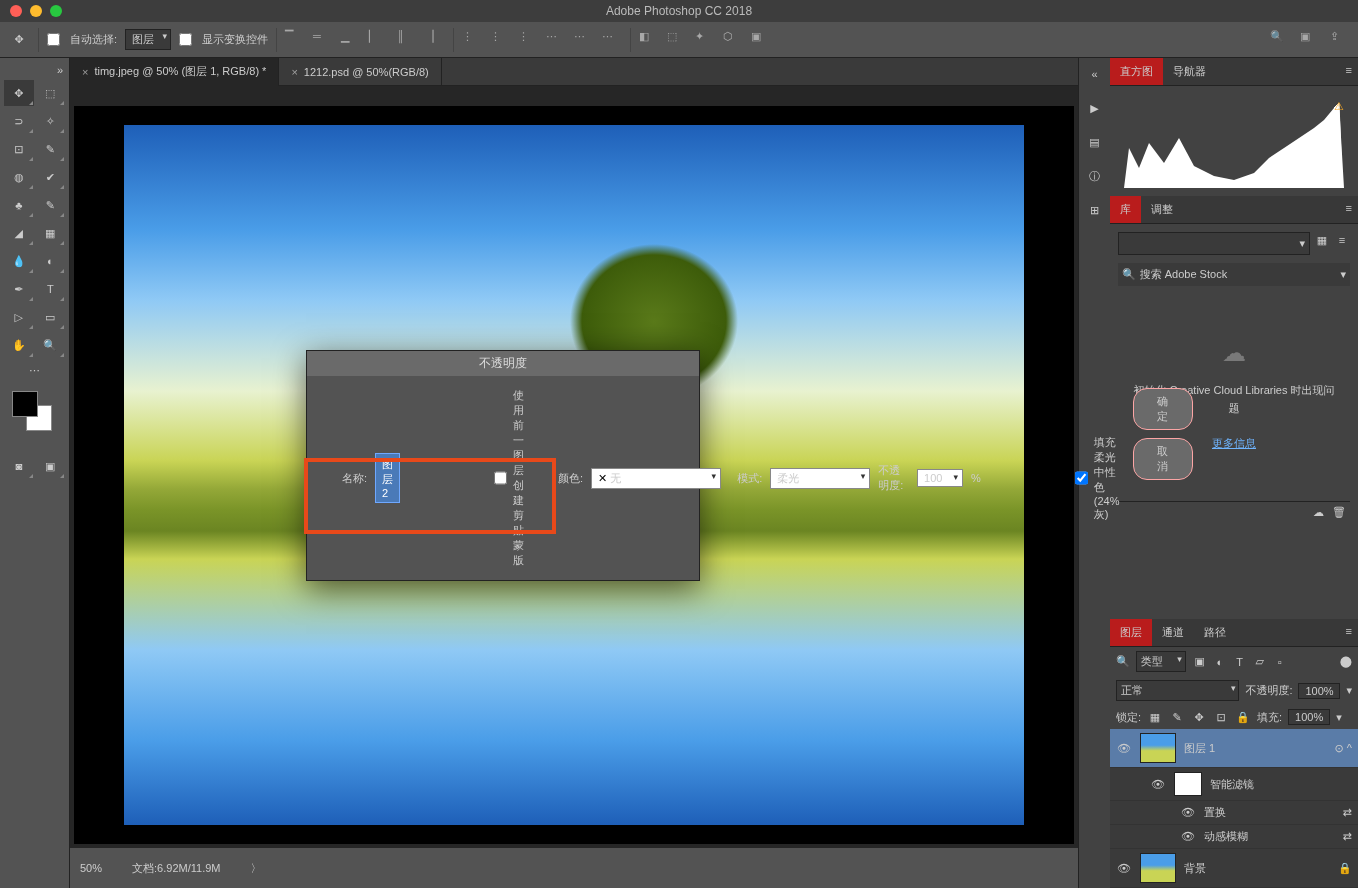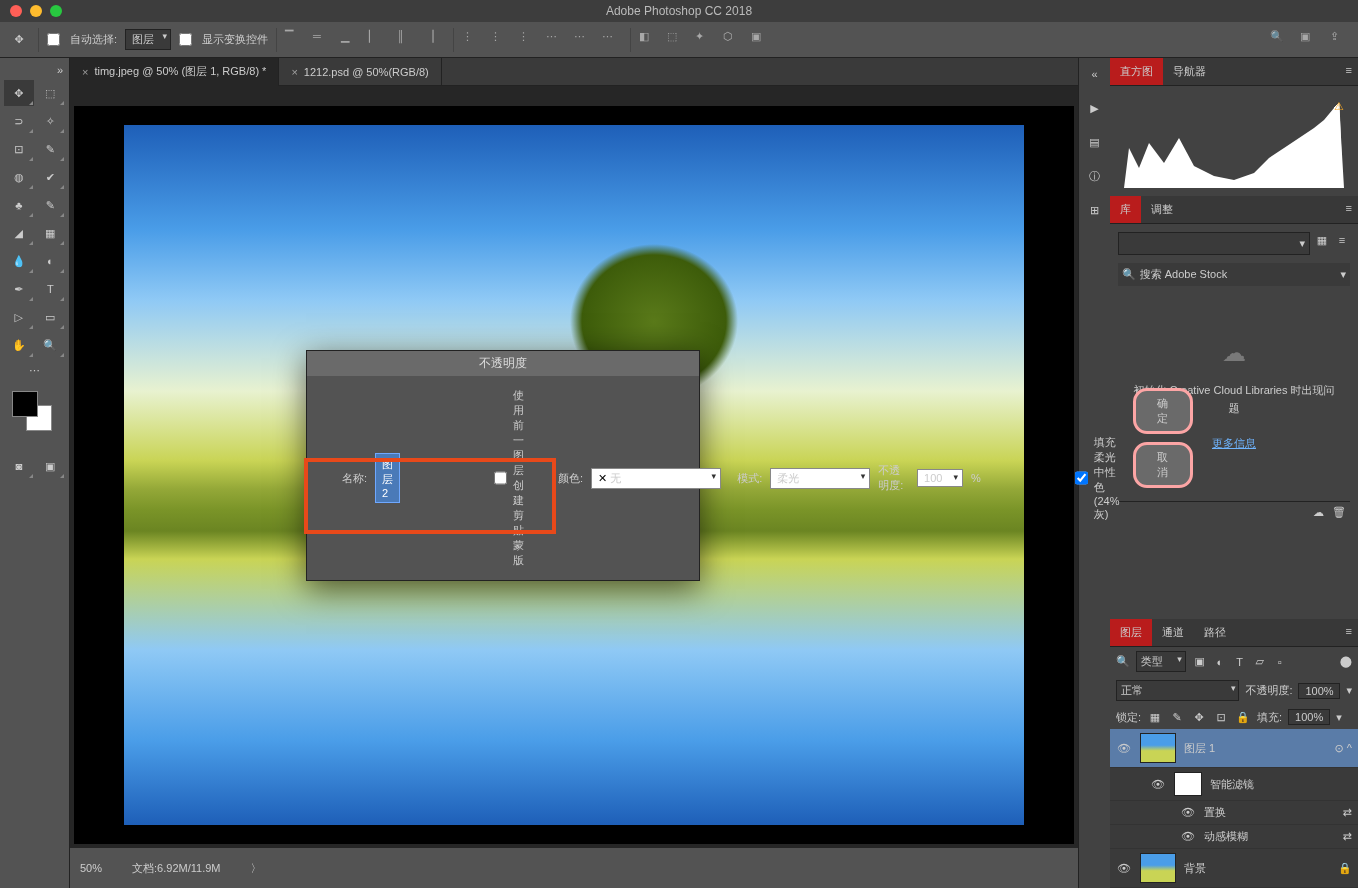--- a/index.html
+++ b/index.html
@@ -71,21 +71,21 @@
 .dlg-form{flex:1;display:flex;flex-direction:row;gap:10px}
 .dlg-row{display:flex;align-items:center;gap:8px}
 .dlg-label{width:48px;text-align:right}
 .dlg-input{background:#3a3a3a;border:1px solid #6fa8ff;padding:3px 6px;flex:1}
 .dlg-input.sel{background:#4a7ab8;color:#fff}
 .dlg-select{background:#fff;color:#000;border:1px solid #888;padding:2px 18px 2px 6px;position:relative;min-width:100px}
 .dlg-select::after{content:"▾";position:absolute;right:4px;color:#333;font-size:9px}
 .dlg-check{display:flex;align-items:center;gap:6px;margin-left:84px}
 .dlg-check input{width:14px;height:14px}
 .dlg-btns{display:flex;flex-direction:column;gap:8px}
-.dlg-btn{background:#6a6a6a;border:3px solid #fca5a5;border-radius:14px;padding:5px 20px;text-align:center;cursor:pointer;min-width:60px}
+.dlg-btn{background:#6a6a6a;border:1px solid #fca5a5;border-radius:14px;padding:5px 20px;text-align:center;cursor:pointer;min-width:60px}
 .highlight-box{position:absolute;left:304px;top:458px;width:252px;height:76px;border:4px solid #e8491a;z-index:101;pointer-events:none}
 .small-icons{display:flex;gap:4px}
 .si{width:16px;height:16px;display:flex;align-items:center;justify-content:center;font-size:11px}
 </style>
 </head>
 <body>
 
 <div class="titlebar">
   <div class="traffic">
     <div class="tl r"></div>

